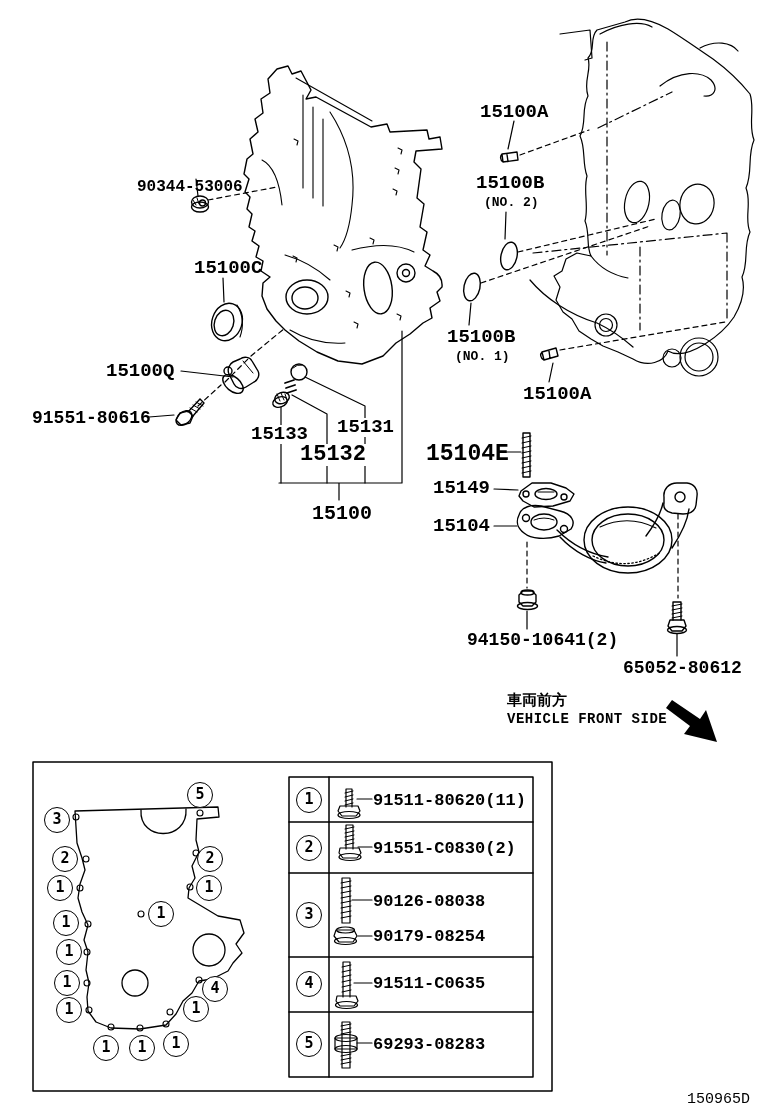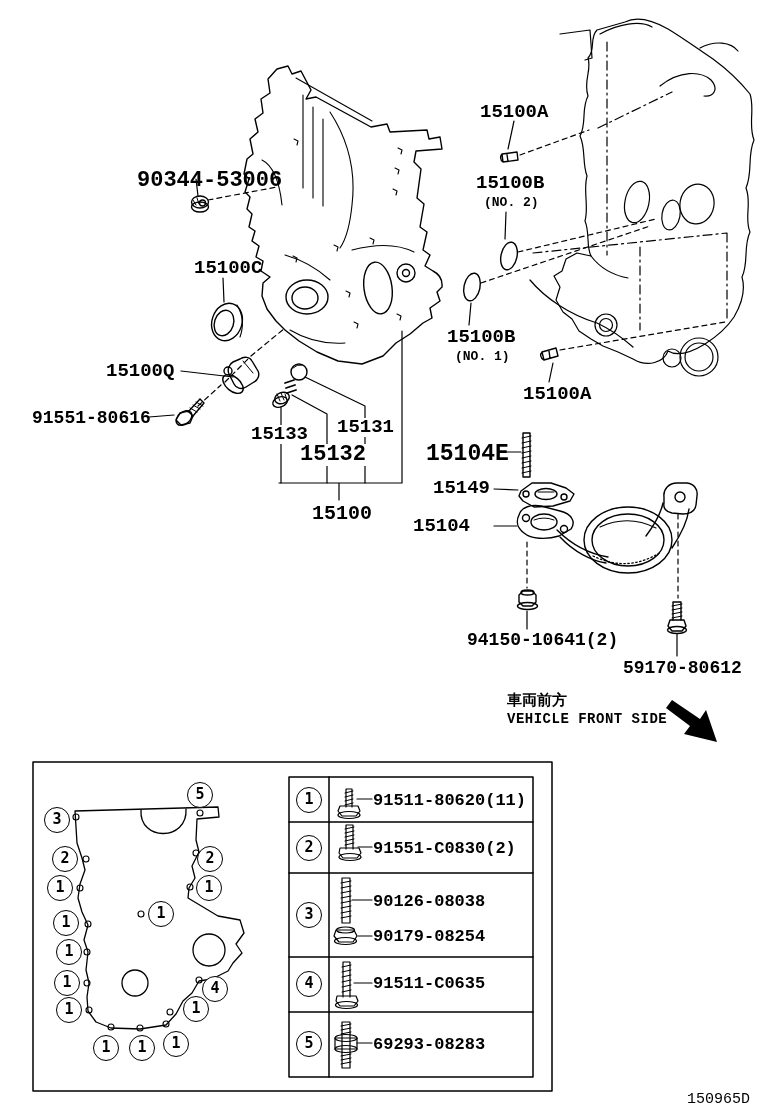--- a/index.html
+++ b/index.html
@@ -244,39 +244,39 @@
     <path d="M342,1022 L350,1022 M342,1022 L342,1068 M350,1022 L350,1068 M342,1068 L350,1068"></path>
     <path stroke-width="1" d="M341,1026 l10,-2 M341,1030 l10,-2 M341,1034 l10,-2
           M341,1056 l10,-2 M341,1060 l10,-2 M341,1064 l10,-2"></path>
     <path d="M335,1038 L357,1038 L357,1049 L335,1049 Z"></path>
     <ellipse cx="346" cy="1038" rx="11" ry="3.5"></ellipse>
     <ellipse cx="346" cy="1049" rx="11" ry="3.5"></ellipse>
     <path d="M357,1043 L372,1043"></path>
   </g>
 </svg>
 
-<div class="lbl" style="left:137px;top:170px;font-size:22px">90344-53006</div>
+<div class="lbl" style="left:137px;top:179px;font-size:16px">90344-53006</div>
 <div class="lbl" style="left:194px;top:259px;font-size:19px">15100C</div>
 <div class="lbl" style="left:106px;top:362px;font-size:19px">15100Q</div>
 <div class="lbl" style="left:32px;top:409px;font-size:18px">91551-80616</div>
 <div class="lbl onln" style="left:250px;top:425px;font-size:19px">15133</div>
 <div class="lbl onln" style="left:299px;top:444px;font-size:22px">15132</div>
 <div class="lbl onln" style="left:336px;top:418px;font-size:19px">15131</div>
 <div class="lbl" style="left:312px;top:504px;font-size:20px">15100</div>
 <div class="lbl" style="left:480px;top:103px;font-size:19px">15100A</div>
 <div class="lbl" style="left:476px;top:174px;font-size:19px">15100B</div>
 <div class="lbl" style="left:484px;top:196px;font-size:13px">(NO. 2)</div>
 <div class="lbl" style="left:447px;top:328px;font-size:19px">15100B</div>
 <div class="lbl" style="left:455px;top:350px;font-size:13px">(NO. 1)</div>
 <div class="lbl" style="left:523px;top:385px;font-size:19px">15100A</div>
 <div class="lbl" style="left:426px;top:443px;font-size:23px">15104E</div>
 <div class="lbl" style="left:433px;top:479px;font-size:19px">15149</div>
-<div class="lbl" style="left:413px;top:517px;font-size:19px">15104</div>
+<div class="lbl" style="left:433px;top:517px;font-size:19px">15104</div>
 <div class="lbl" style="left:467px;top:631px;font-size:18px">94150-10641(2)</div>
-<div class="lbl" style="left:623px;top:659px;font-size:18px">59170-80612</div>
+<div class="lbl" style="left:623px;top:659px;font-size:18px">65052-80612</div>
 
 <div class="lbl jp" style="left:507px;top:694px;font-size:15px">車両前方</div>
 <div class="lbl" style="left:507px;top:712px;font-size:14px;letter-spacing:0.5px">VEHICLE FRONT SIDE</div>
 
 <div class="lbl" style="left:687px;top:1092px;font-size:15px;font-weight:normal">150965D</div>
 
 <div class="cnum" style="left:296px;top:787px">1</div>
 <div class="cnum" style="left:296px;top:835px">2</div>
 <div class="cnum" style="left:296px;top:902px">3</div>
 <div class="cnum" style="left:296px;top:971px">4</div>

